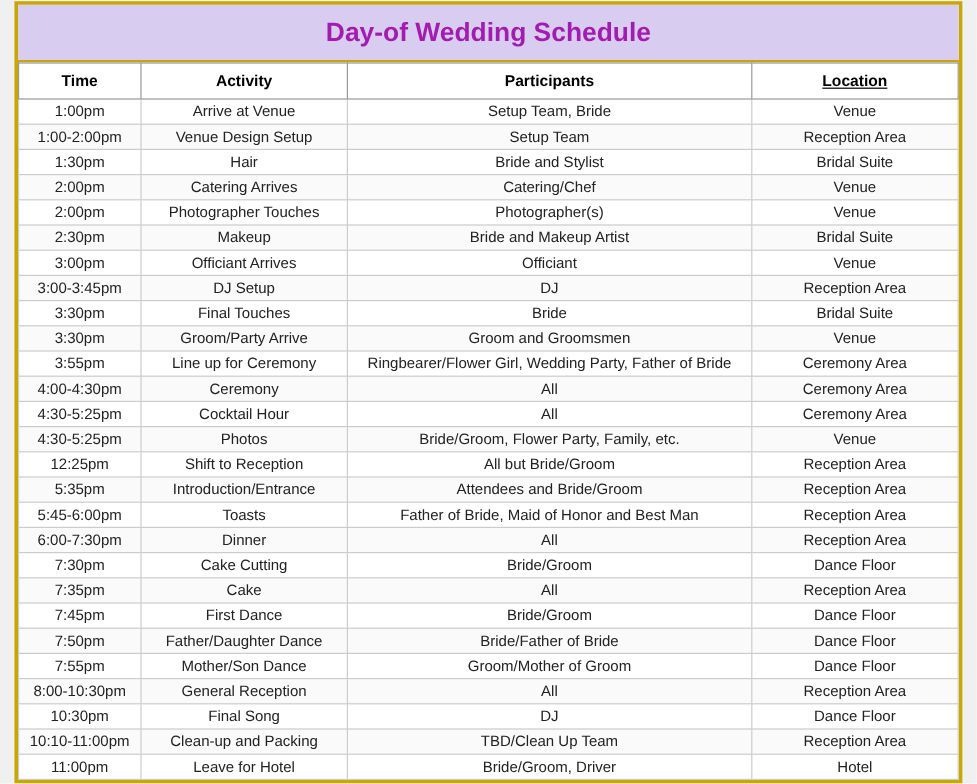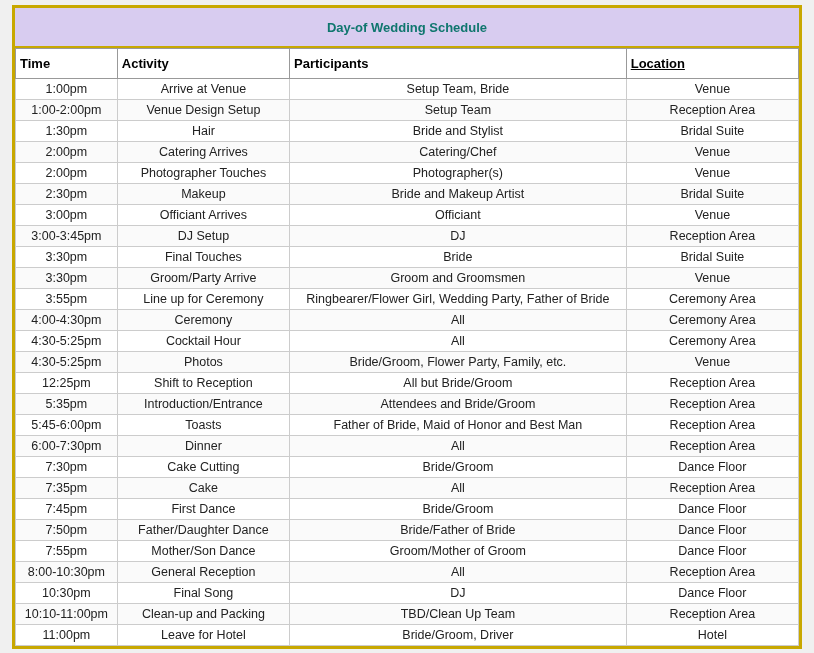--- a/index.html
+++ b/index.html
@@ -16,33 +16,33 @@
       background: white;
       width: 790px;
     }
     .title-row {
       background: #d8ccf0;
       text-align: center;
       padding: 10px 0;
       border-bottom: 2px solid #c8a800;
     }
     .title-row span {
-      font-size: 13px;
+      font-size: 22px;
       font-weight: bold;
-      color: #0f766e;
+      color: #a21caf;
     }
     table {
       width: 100%;
       border-collapse: collapse;
       font-size: 12.5px;
     }
     thead tr th {
       border: 1px solid #999;
       padding: 7px 4px;
-      text-align: left;
+      text-align: center;
       font-weight: bold;
       background: #fff;
       font-size: 13px;
     }
     tbody tr td {
       border: 1px solid #ccc;
       padding: 3px 6px;
       text-align: center;
       color: #222;
     }

